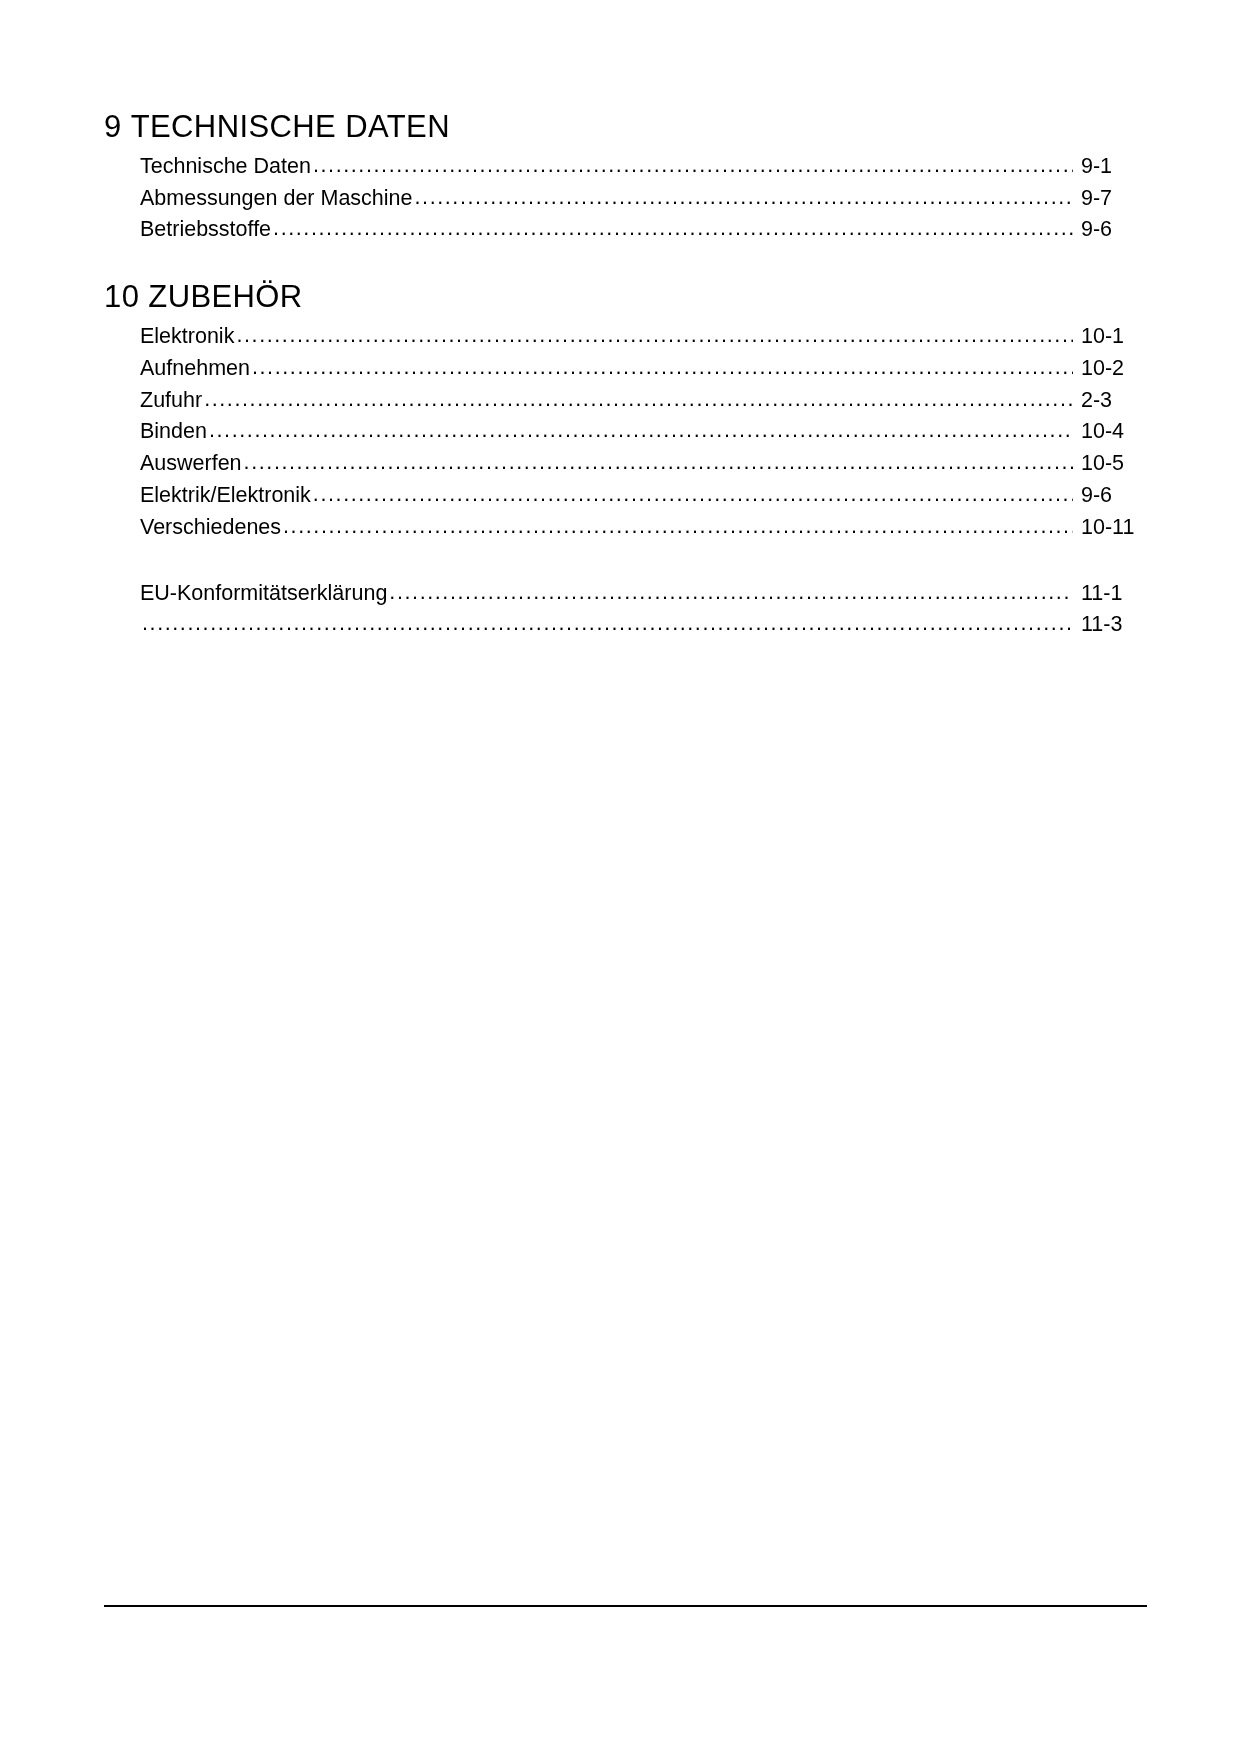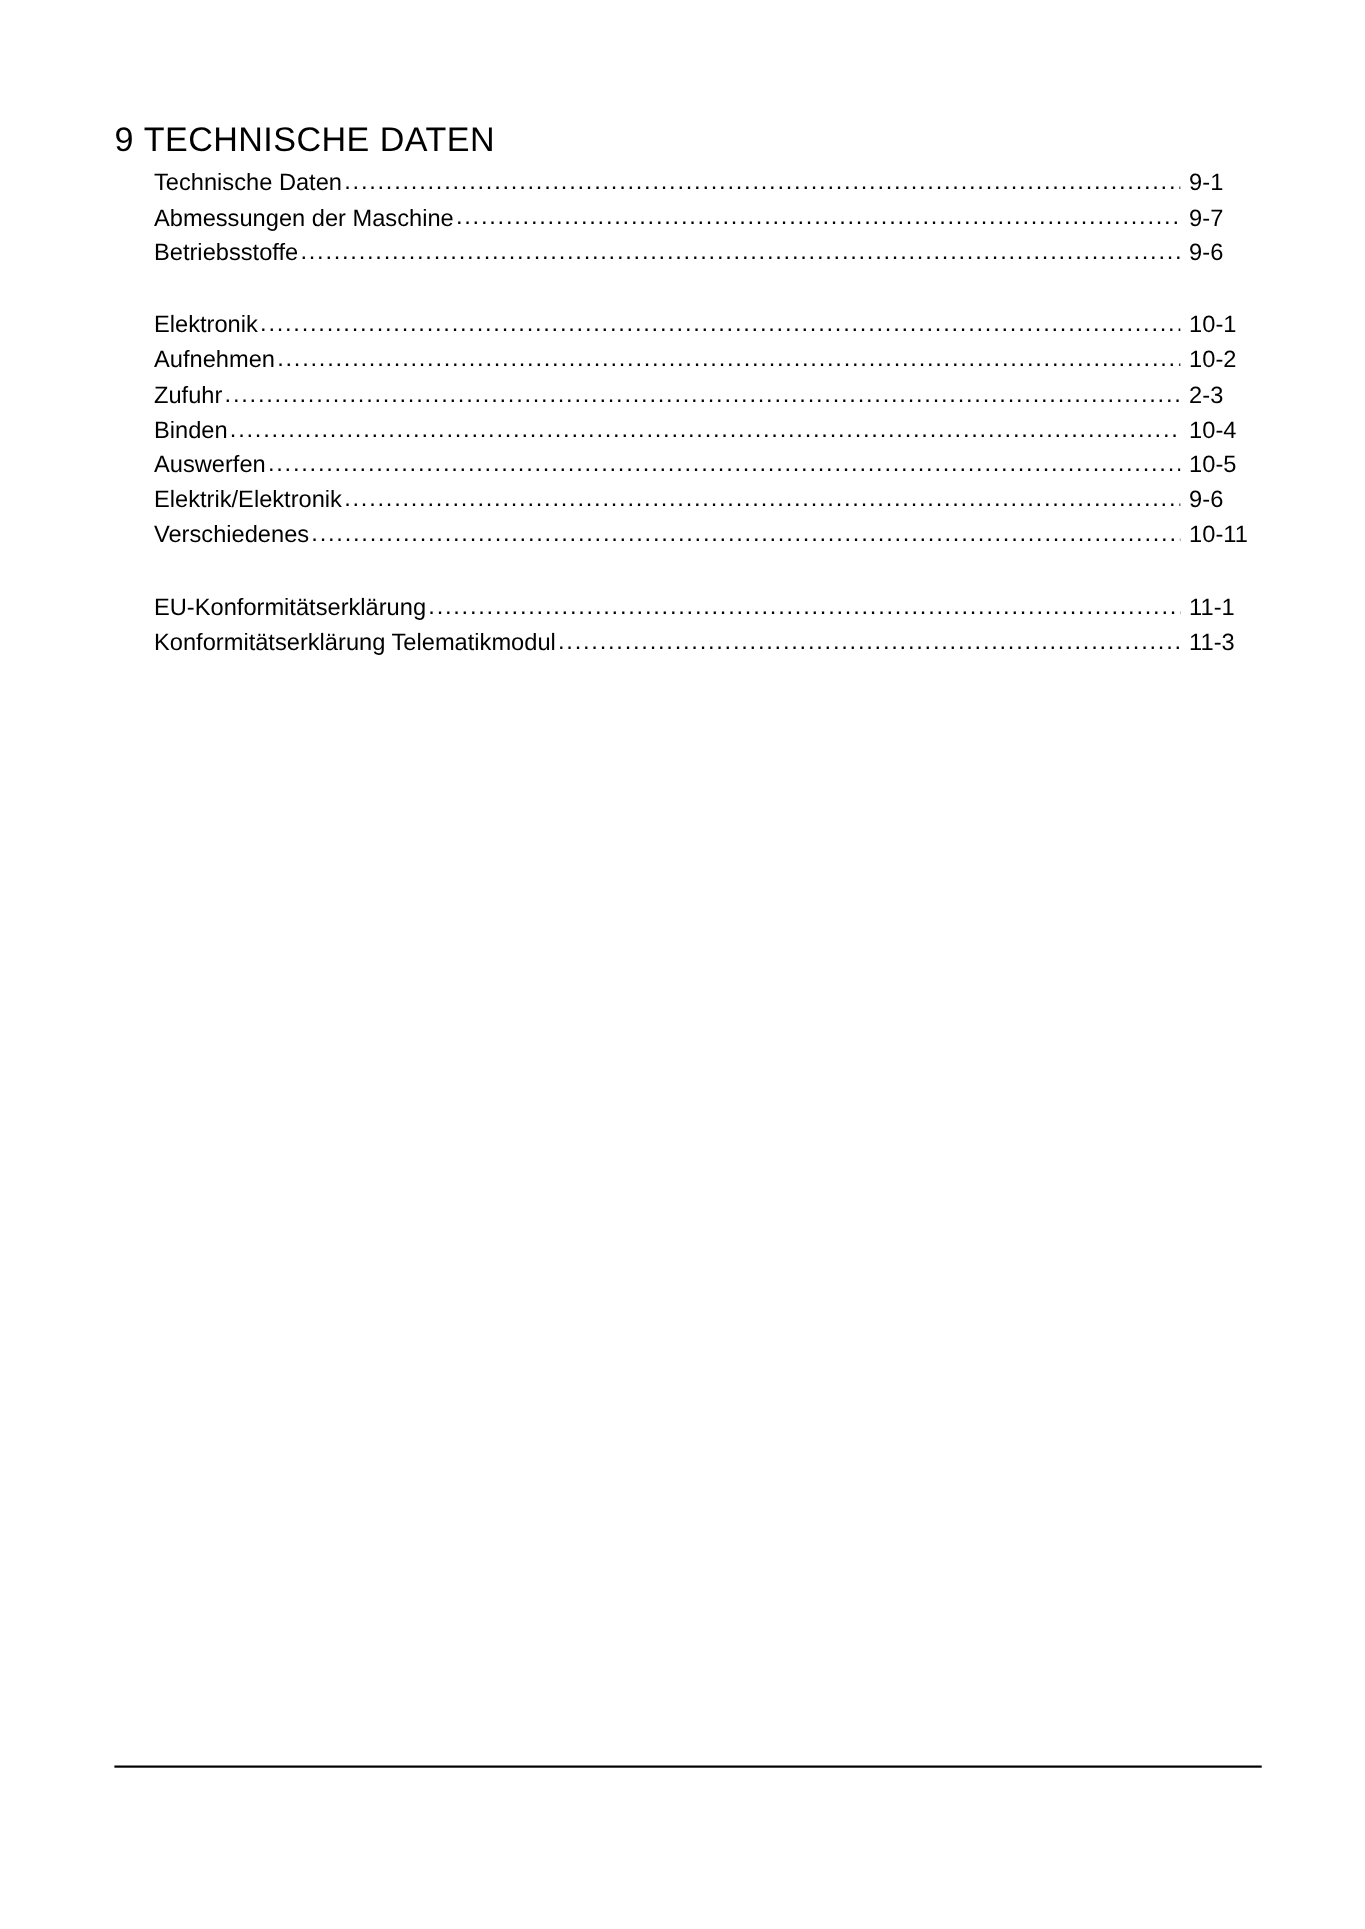--- a/index.html
+++ b/index.html
@@ -105,20 +105,21 @@
             <span class="page-num">9-7</span>
           </li>
           <li class="entry">
             <span class="label">Betriebsstoffe</span>
             <span class="leader">...............................................................................................................................................................</span>
             <span class="page-num">9-6</span>
           </li>
         </ul>
       </div>
       <div class="toc-section">
+        <div class="section-heading"><span class="num">10</span><span class="title">ZUBEHÖR</span></div>
         <ul class="entries">
           <li class="entry">
             <span class="label">Elektronik</span>
             <span class="leader">...............................................................................................................................................................</span>
             <span class="page-num">10-1</span>
           </li>
           <li class="entry">
             <span class="label">Aufnehmen</span>
             <span class="leader">...............................................................................................................................................................</span>
             <span class="page-num">10-2</span>
@@ -151,21 +152,20 @@
         </ul>
       </div>
       <div class="toc-section">
         <ul class="entries">
           <li class="entry">
             <span class="label">EU-Konformitätserklärung</span>
             <span class="leader">...............................................................................................................................................................</span>
             <span class="page-num">11-1</span>
           </li>
           <li class="entry">
-            <span class="label">Konformitätserklärung Telematikmodul</span>
             <span class="leader">...............................................................................................................................................................</span>
             <span class="page-num">11-3</span>
           </li>
         </ul>
       </div>
     </div>
   <div class="footer-rule"></div>
 </div>
 
 </body></html>

